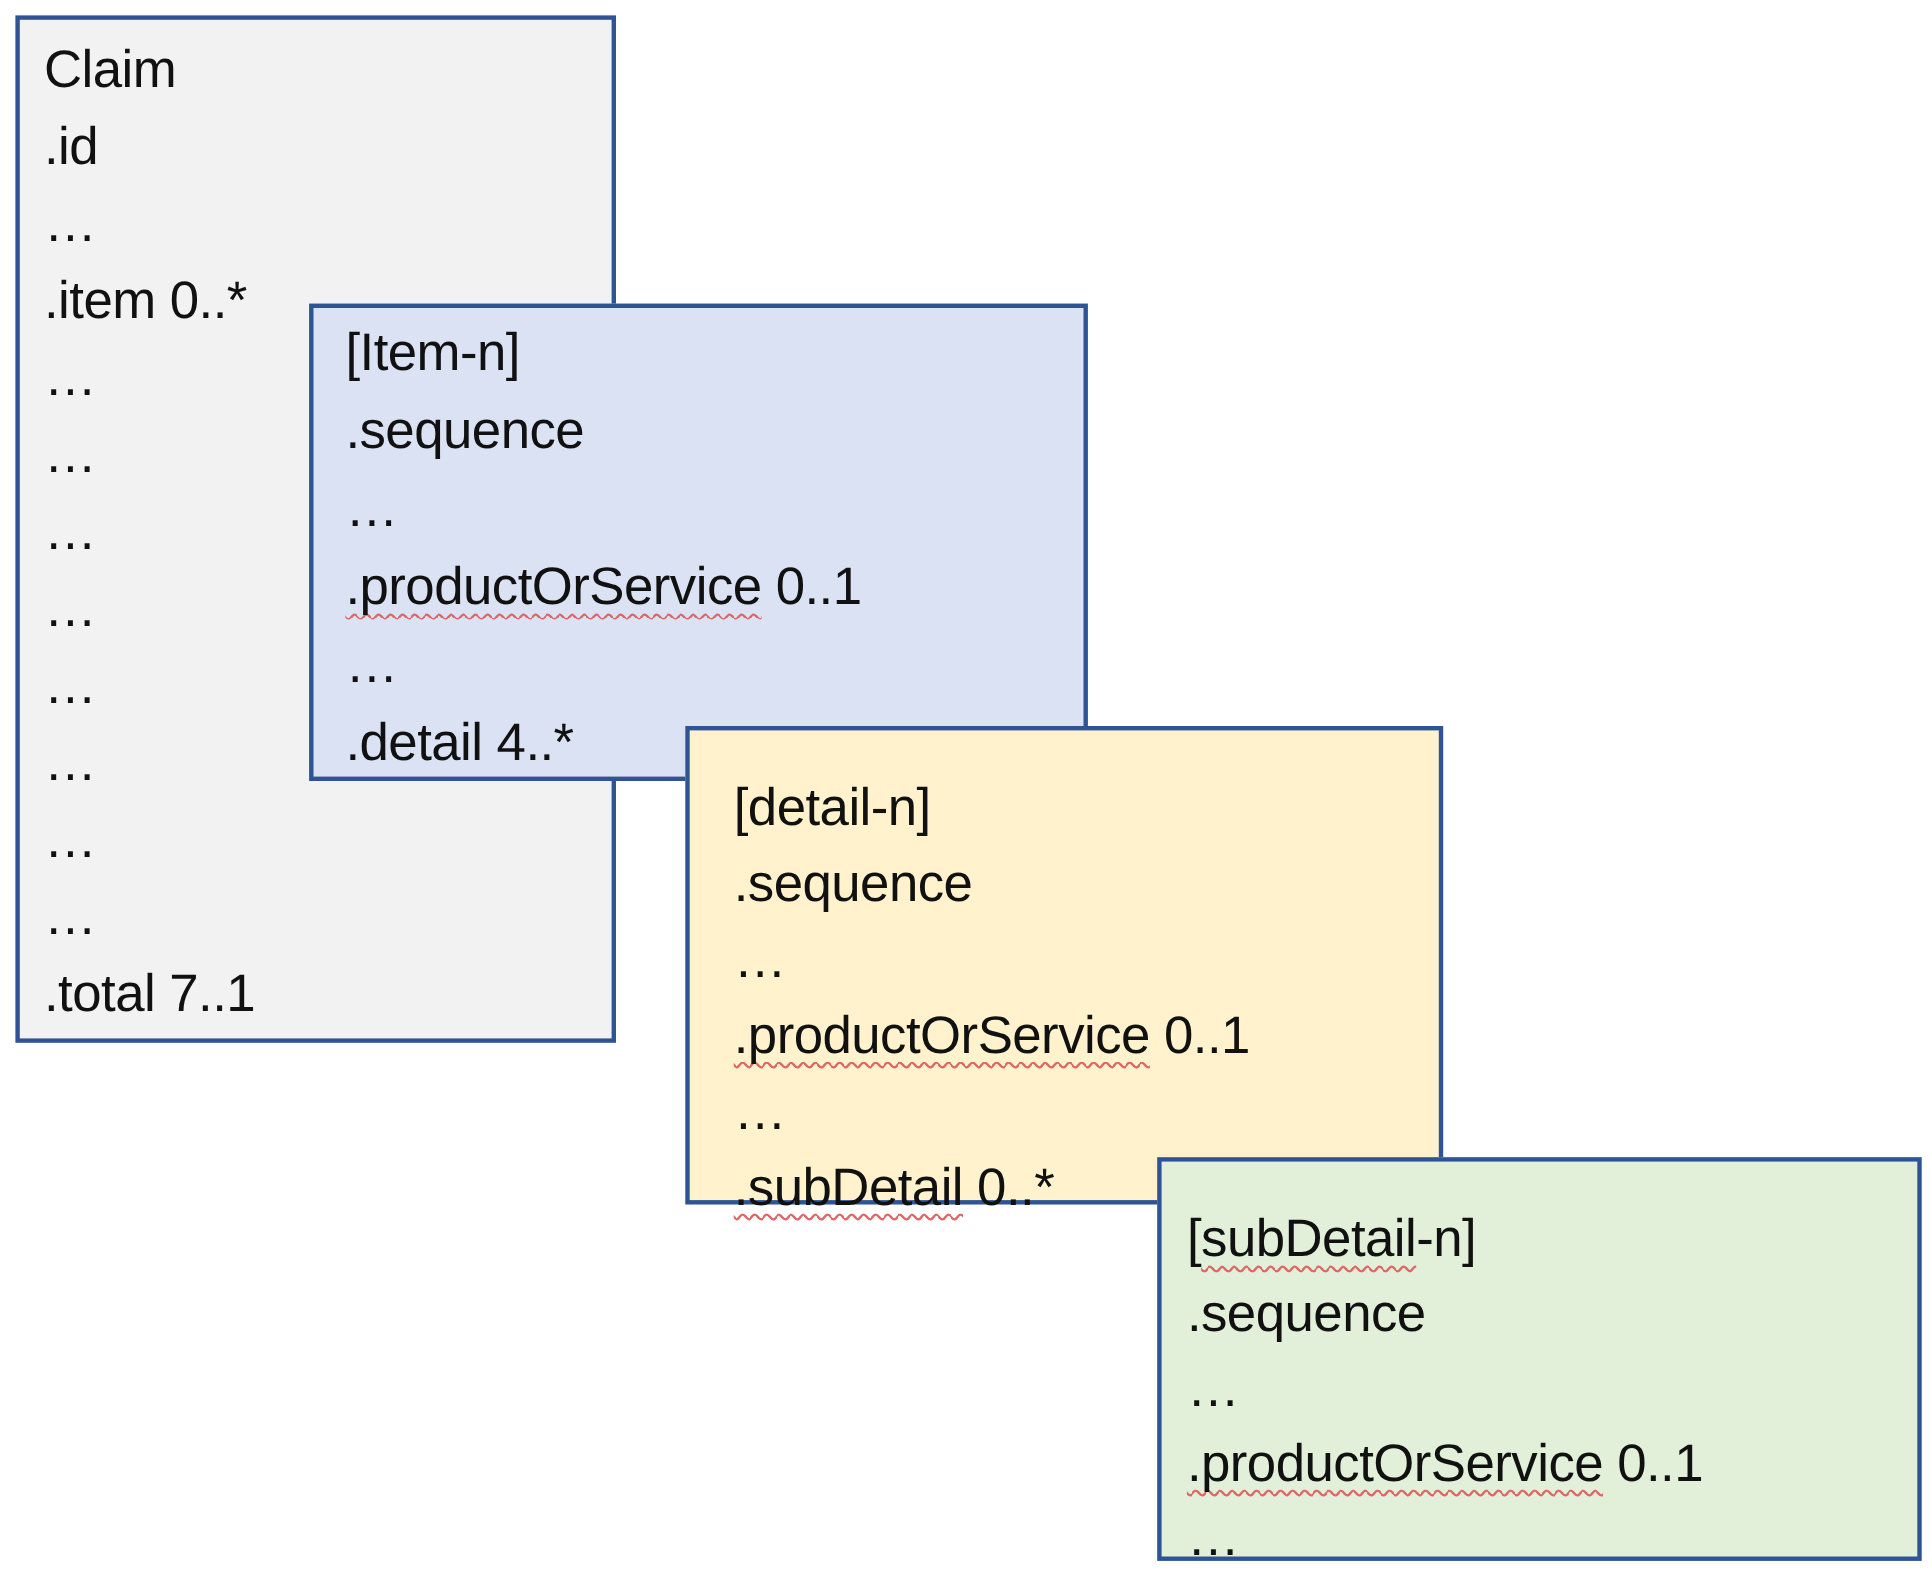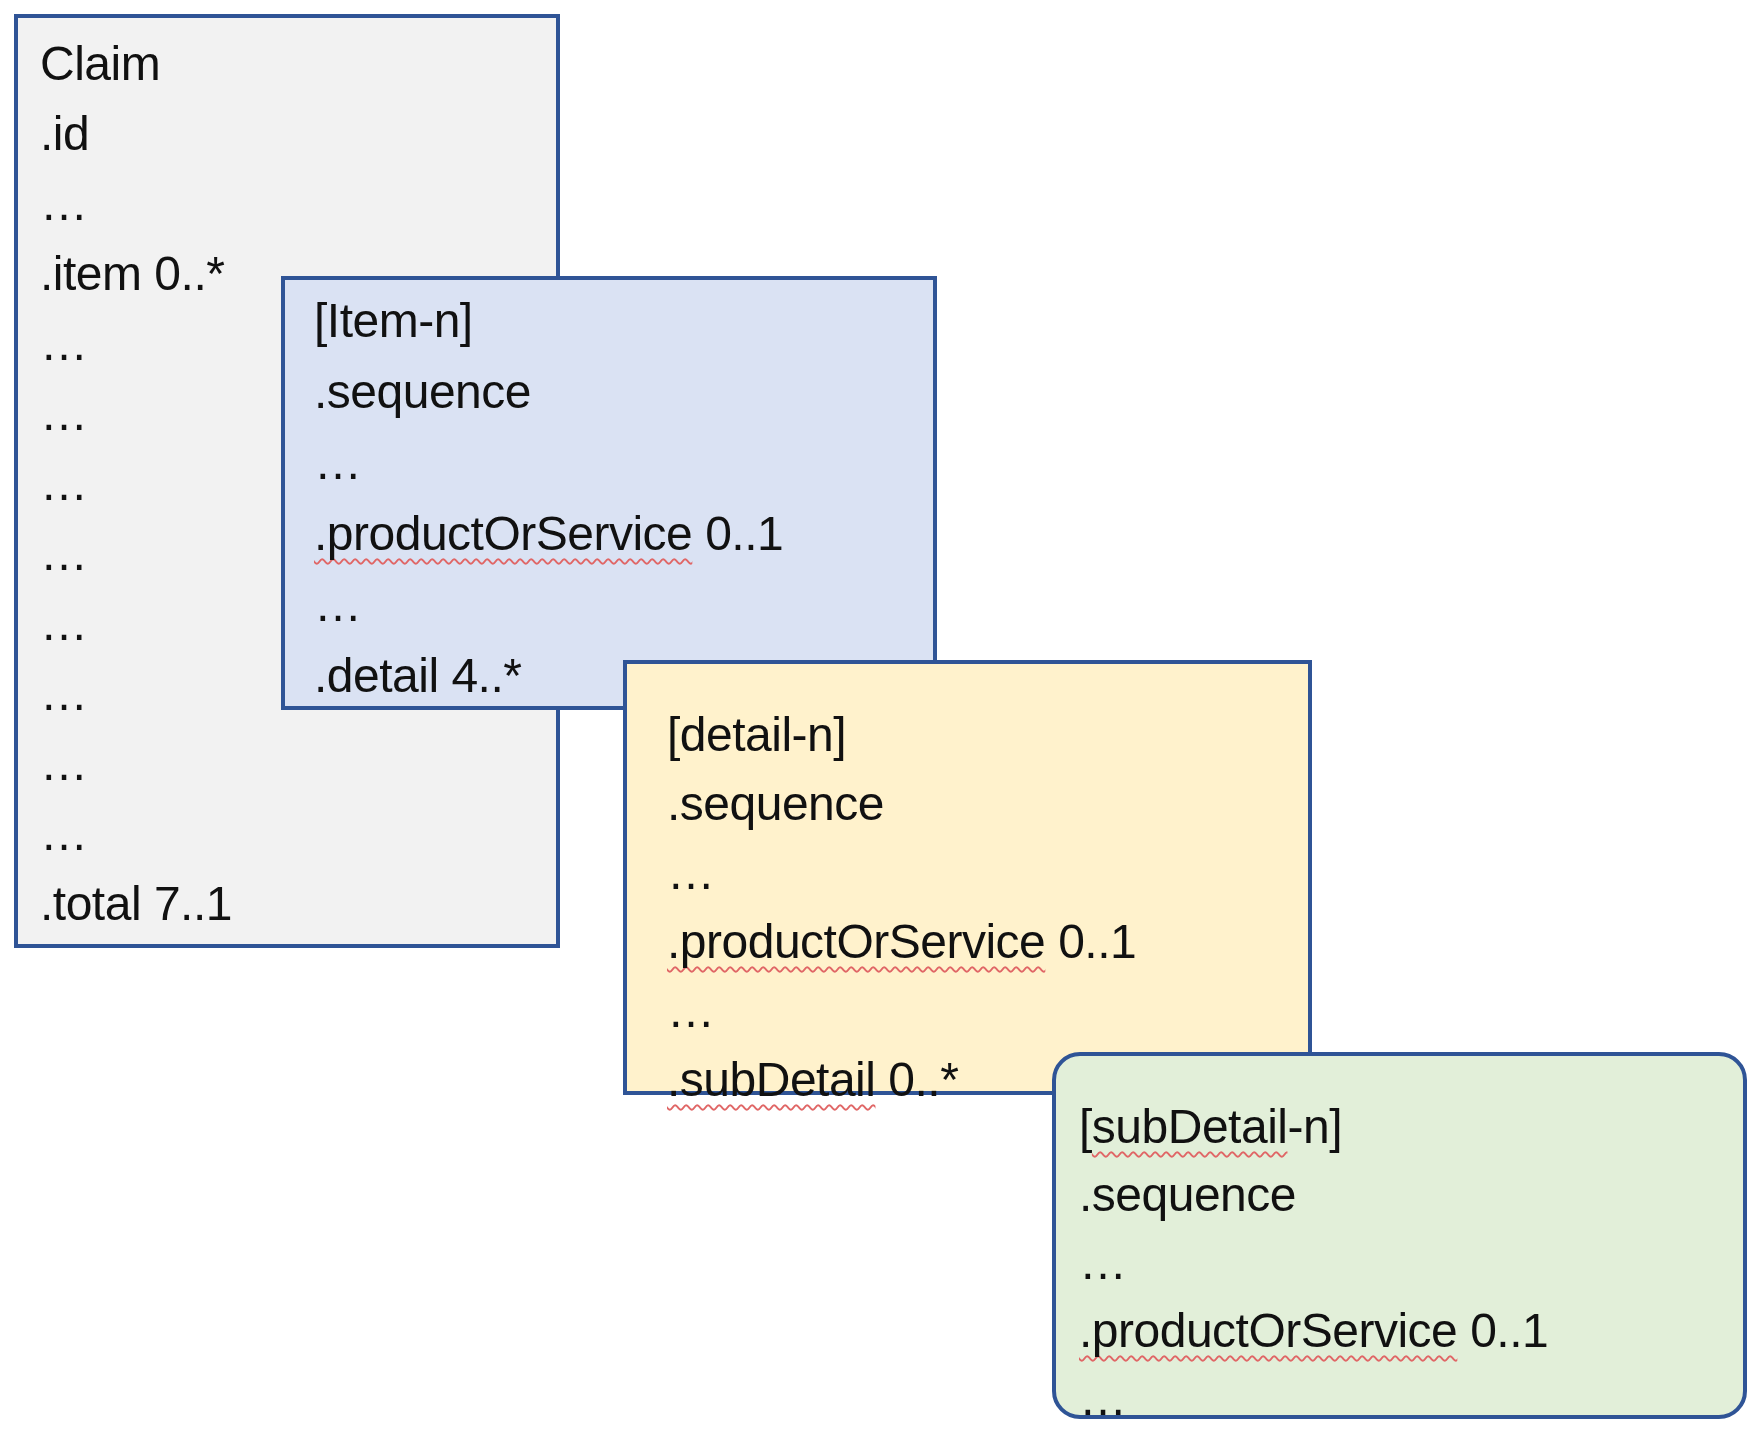--- a/index.html
+++ b/index.html
@@ -32,39 +32,38 @@
   }
   .box-claim {
     left: 14px; top: 14px;
     width: 546px; height: 934px;
     z-index: 1;
     padding: 11px 10px 0 22px;
     line-height: 70px;
   }
   .box-item {
     left: 281px; top: 276px;
-    width: 656px; height: 434px;
+    width: 708px; height: 434px;
     z-index: 2;
     padding: 5px 10px 0 29px;
     line-height: 71px;
   }
   .box-detail {
     left: 623px; top: 660px;
     width: 689px; height: 435px;
     z-index: 3;
     padding: 36px 10px 0 40px;
     line-height: 69px;
   }
   .box-subdetail {
     left: 1052px; top: 1052px;
     width: 695px; height: 367px;
     z-index: 4;
     padding: 37px 10px 0 23px;
     line-height: 68px;
-    border-radius: 28px;
   }
 </style>
 </head>
 <body style="background: rgb(255, 255, 255);">
 
 <div class="canvas">
   <div class="box box-claim" style="background: rgb(242, 242, 242);">
       <div class="line"><span class="bold">Claim</span></div>
       <div class="line"><span>.id</span></div>
       <div class="line"><span>…</span></div>

